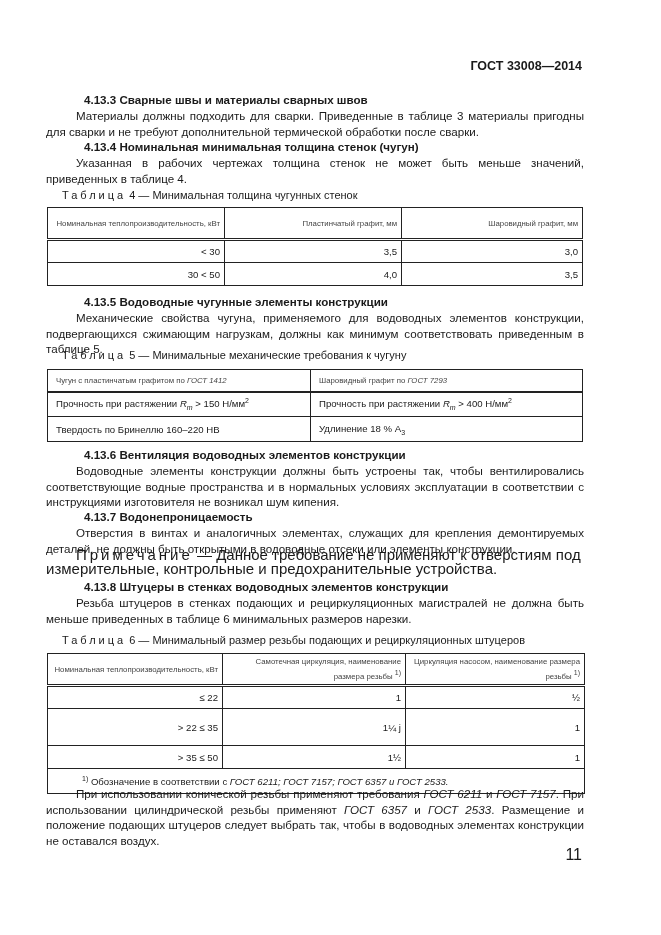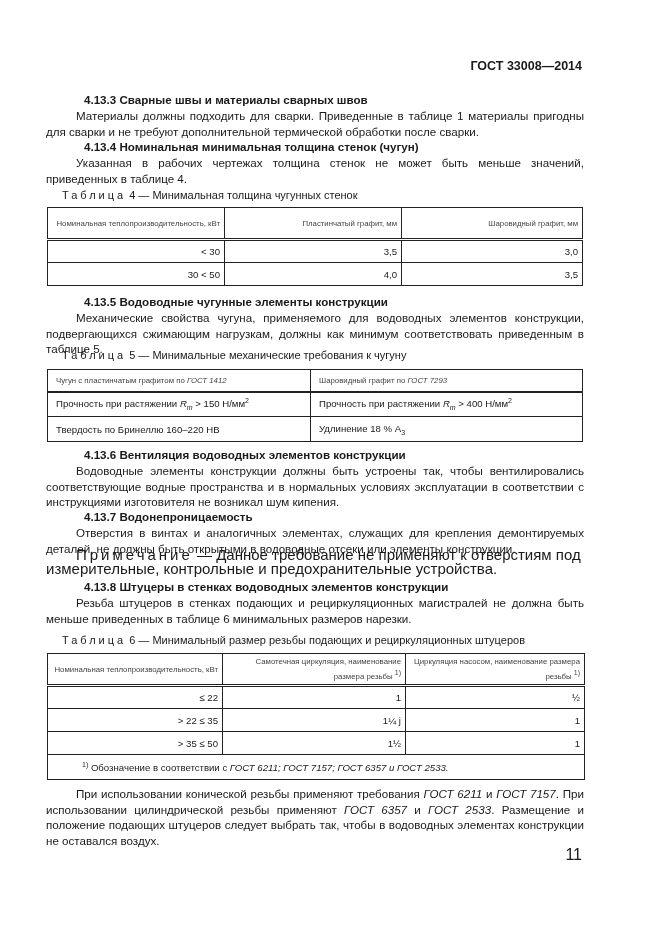--- a/index.html
+++ b/index.html
@@ -21,21 +21,21 @@
   .pg { right: 79px; top: 846px; font-size: 16px; }
   sup { font-size: 7px; }
   sub { font-size: 7px; }
 </style>
 </head>
 <body>
 
 <div class="abs hdr">ГОСТ 33008—2014</div>
 
 <div class="abs h" style="top:93px">4.13.3  Сварные швы и материалы сварных швов</div>
-<div class="abs p" style="top:108px">Материалы должны подходить для сварки. Приведенные в таблице 1 материалы пригодны для сварки и не требуют дополнительной термической обработки после сварки.</div>
+<div class="abs p" style="top:108px">Материалы должны подходить для сварки. Приведенные в таблице 3 материалы пригодны для сварки и не требуют дополнительной термической обработки после сварки.</div>
 
 <div class="abs h" style="top:140px">4.13.4  Номинальная минимальная толщина стенок (чугун)</div>
 <div class="abs p" style="top:155px">Указанная в рабочих чертежах толщина стенок не может быть меньше значений, приведенных в таблице 4.</div>
 
 <div class="abs cap" style="top:189px"><span class="sp">Таблица</span><span> 4 — Минимальная толщина чугунных стенок</span></div>
 
 <table style="left:47px; top:207px; width:536px;">
   <tbody>
       <tr class="dbl" style="height:32px">
     <td class="small" style="width:168px">Номинальная теплопроизводительность, кВт</td>
@@ -95,21 +95,21 @@
       <tr class="dbl" style="height:32px">
     <td class="small" style="width:166px">Номинальная теплопроизводительность, кВт</td>
     <td class="small" style="width:174px"><span>Самотечная циркуляция, наименование размера резьбы </span><sup>1)</sup></td>
     <td class="small"><span>Циркуляция насосом, наименование размера резьбы </span><sup>1)</sup></td>
   </tr>
   <tr style="height:23px">
     <td>≤ 22</td>
     <td>1</td>
     <td>½</td>
   </tr>
-  <tr style="height:23px">
+  <tr style="height:37px">
     <td>&gt; 22 ≤ 35</td>
     <td>1¼ j</td>
     <td>1</td>
   </tr>
   <tr style="height:23px">
     <td>&gt; 35 ≤ 50</td>
     <td>1½</td>
     <td>1</td>
   </tr>
   <tr style="height:25px">

